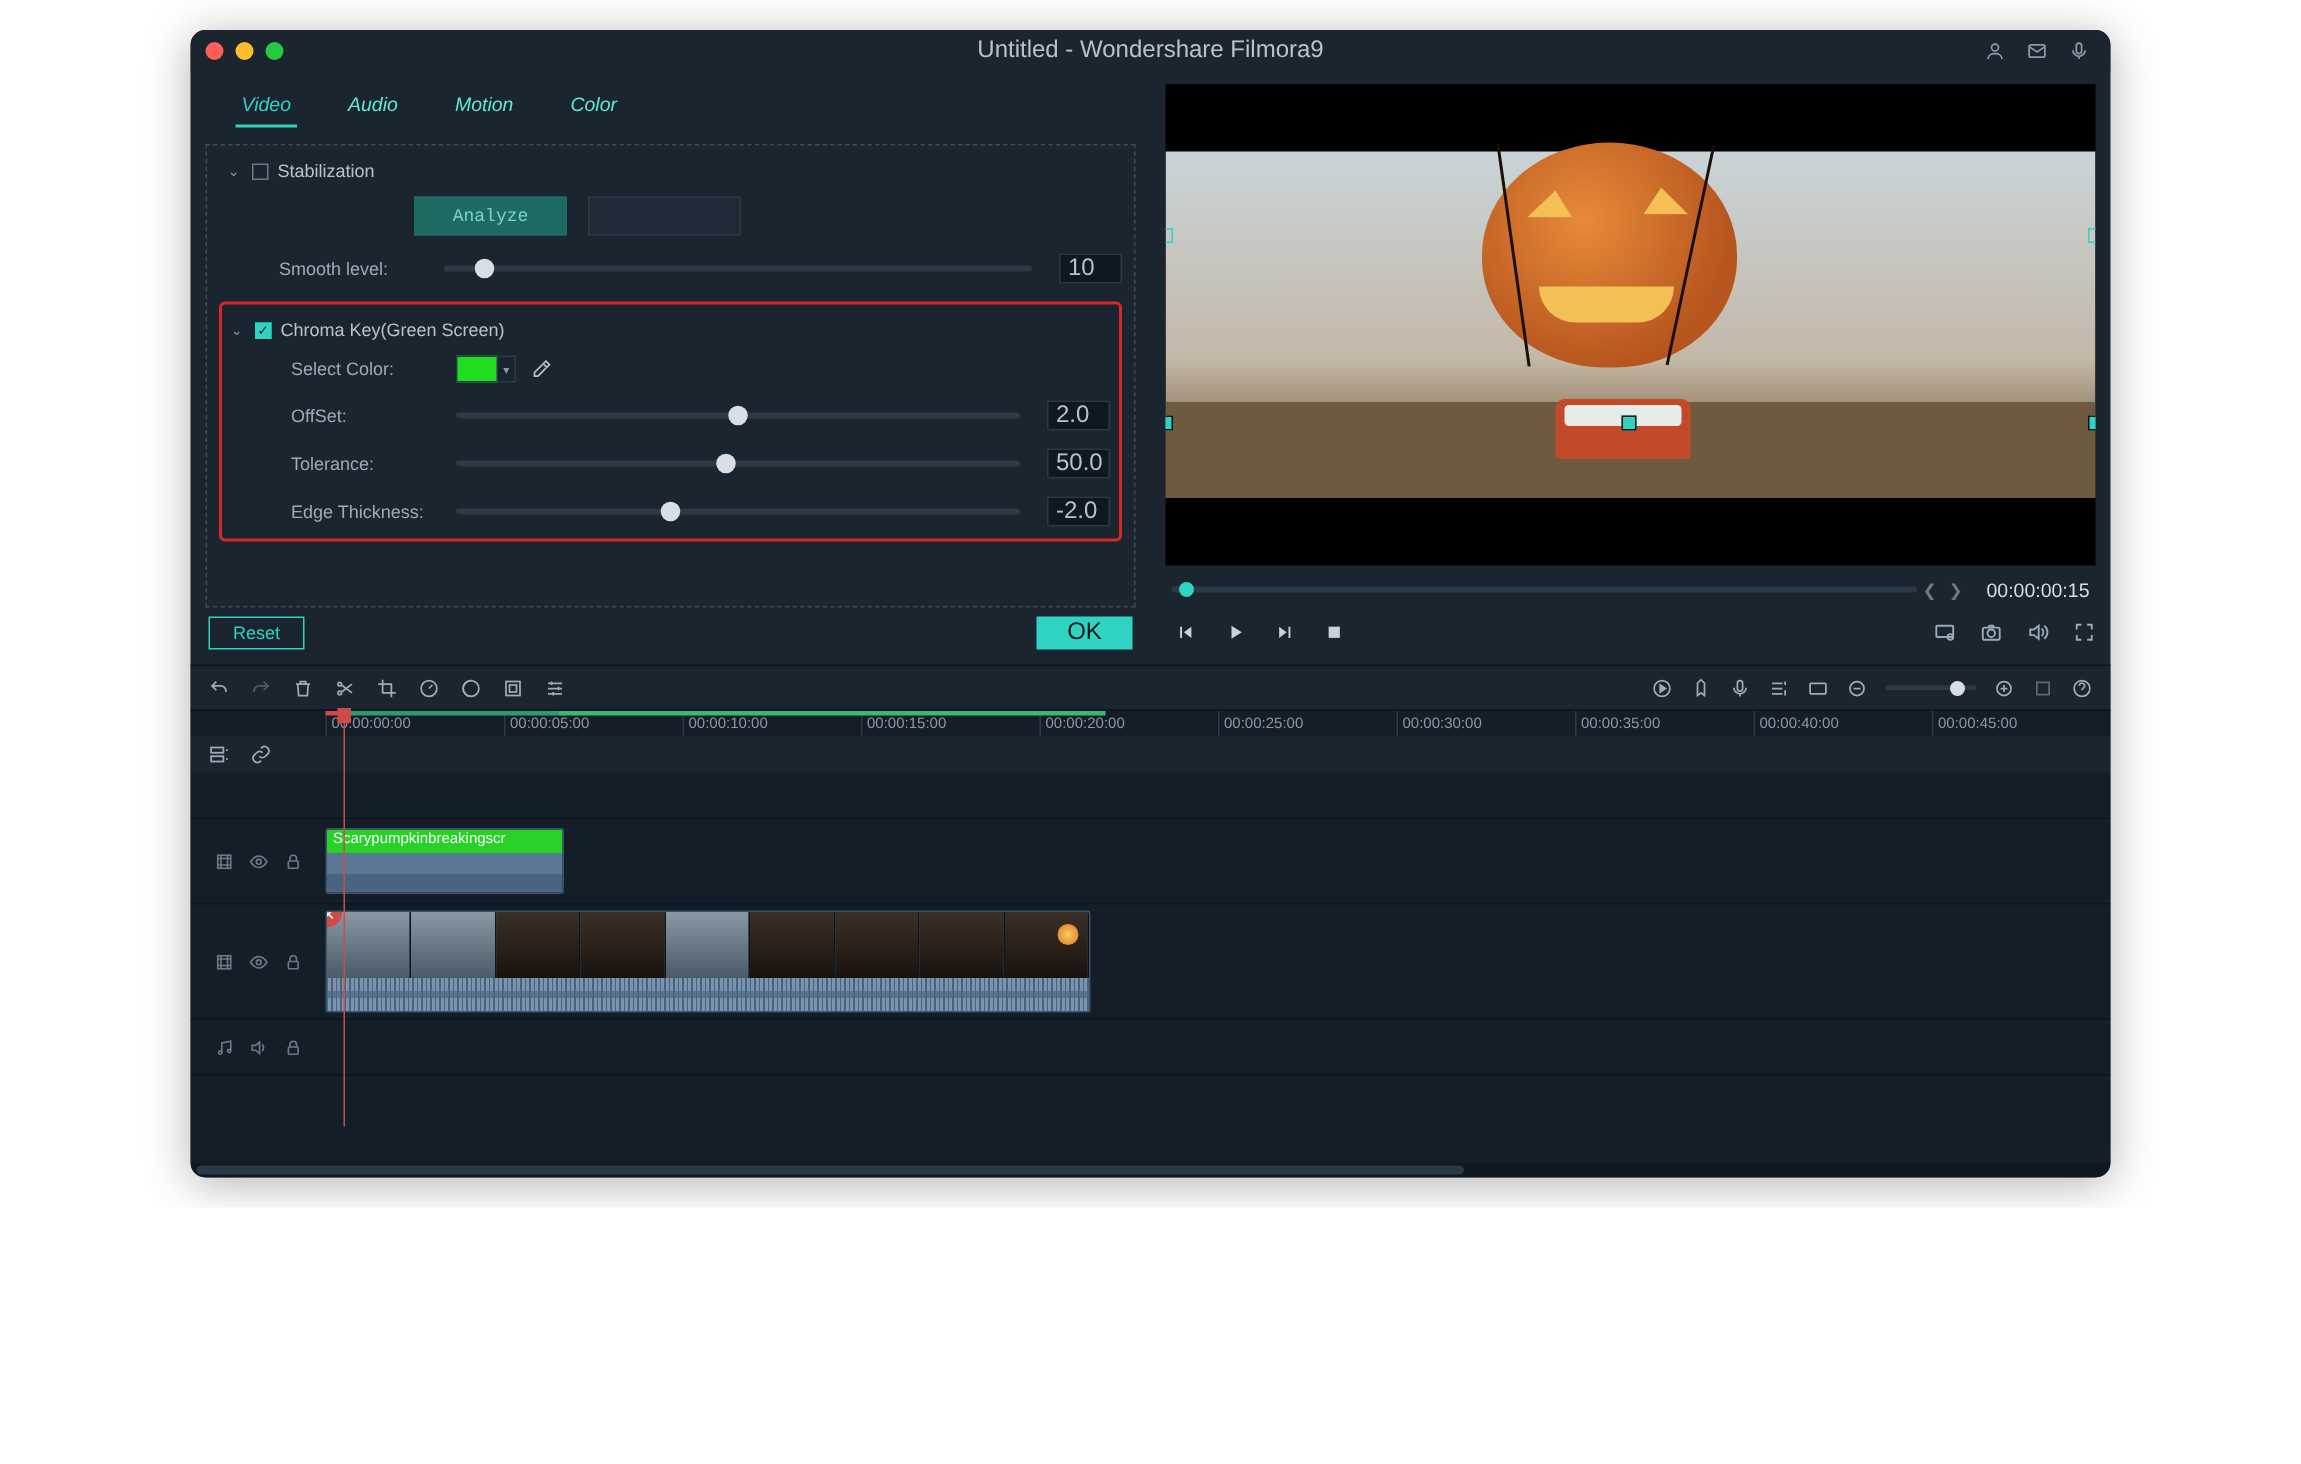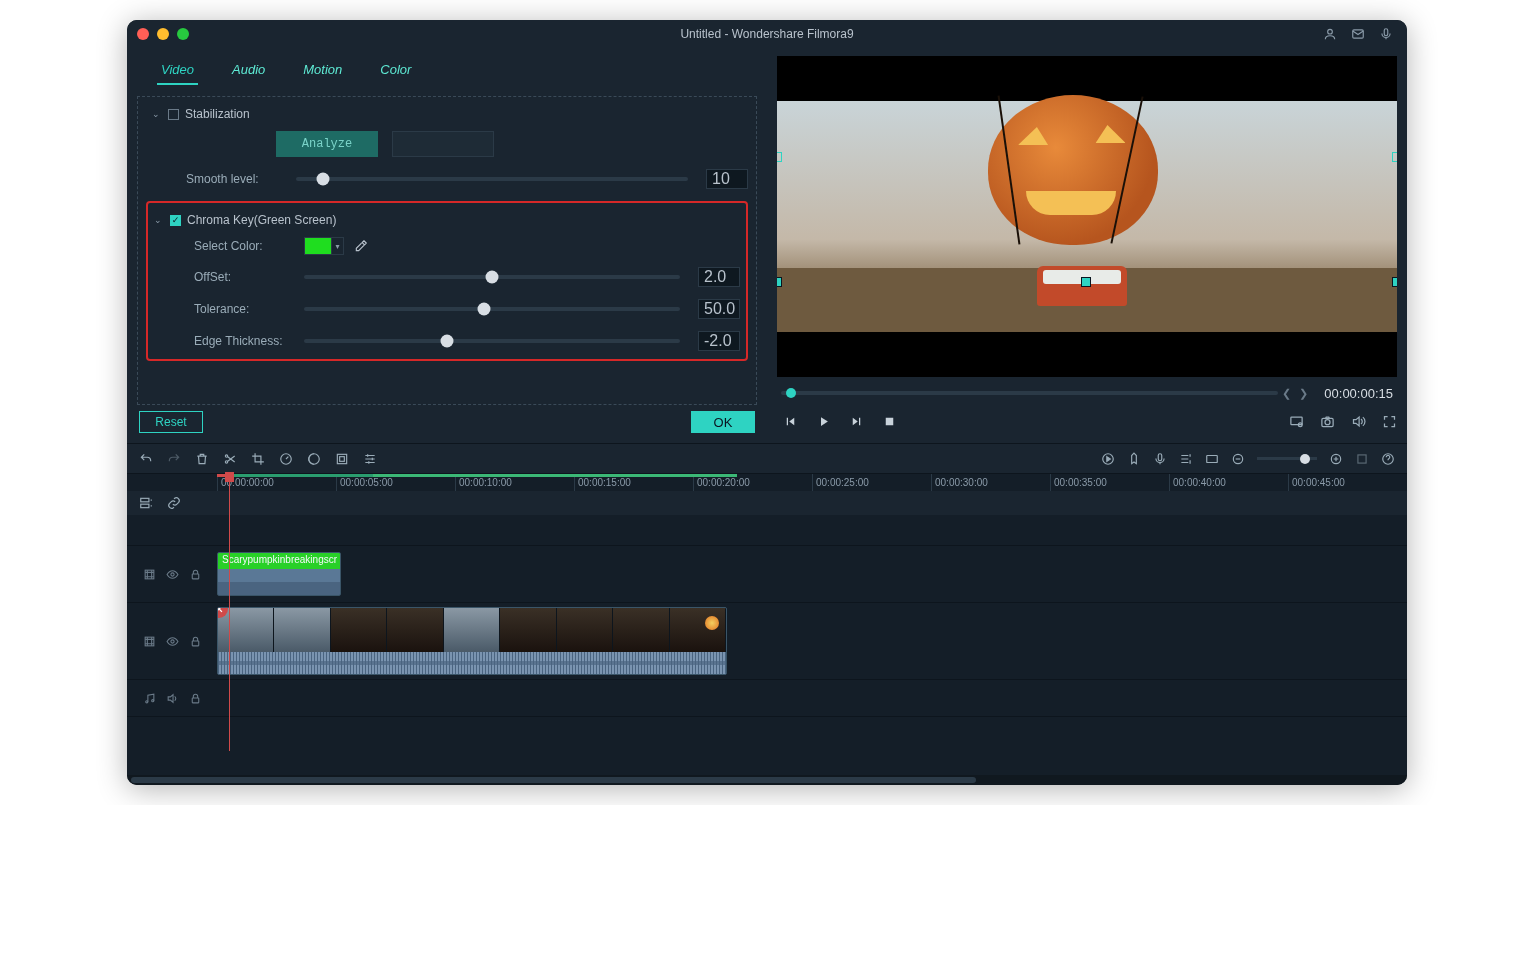--- a/index.html
+++ b/index.html
@@ -2,21 +2,21 @@
 <html><head>
 <meta charset="utf-8">
 <style>
 * { margin: 0; padding: 0; box-sizing: border-box; font-family: -apple-system, BlinkMacSystemFont, "Segoe UI", sans-serif; }
 body { background: #fff; display: flex; justify-content: center; align-items: flex-start; padding: 20px; }
 .window { width: 1280px; background: #1a2530; border-radius: 10px; overflow: hidden; box-shadow: 0 4px 30px rgba(0,0,0,.3); }
 .titlebar { height: 28px; background: #1a2530; display: flex; align-items: center; padding: 0 10px; position: relative; }
 .traffic { display: flex; gap: 8px; }
 .tldot { width: 12px; height: 12px; border-radius: 50%; }
 .tl-r { background: #ff5f56; } .tl-y { background: #ffbd2e; } .tl-g { background: #27c93f; }
-.title { position: absolute; left: 50%; transform: translateX(-50%); color: #b8c2cc; font-size: 12px; }
+.title { position: absolute; left: 50%; transform: translateX(-50%); color: #b8c2cc; font-size: 16px; }
 .titleicons { position: absolute; right: 14px; display: flex; gap: 14px; color: #8a9aa8; }
 .titleicons svg { width: 14px; height: 14px; }
 .main { display: flex; height: 395px; }
 .left { flex: 0 0 640px; display: flex; flex-direction: column; padding: 8px 10px 8px 10px; }
 .tabs { display: flex; gap: 30px; padding: 0 20px 4px; border-bottom: 1px solid transparent; font-style: italic; }
 .tab { color: #5eead4; font-size: 13px; padding: 6px 4px; cursor: pointer; }
 .tab.active { color: #2ed3c2; border-bottom: 2px solid #2ed3c2; }
 .panel { border: 1px dashed #3a4a58; margin-top: 6px; flex: 1; padding: 10px 8px; overflow: hidden; position: relative; }
 .row { display: flex; align-items: center; color: #b8c2cc; font-size: 12px; margin-bottom: 10px; padding-left: 6px; }
 .chev { width: 10px; color: #8a9aa8; margin-right: 6px; font-size: 9px; }
@@ -30,21 +30,21 @@
 .lbl { width: 110px; color: #9aacb8; font-size: 12px; }
 .slider { flex: 1; height: 4px; background: #2b3a47; position: relative; margin-right: 18px; border-radius:2px; }
 .thumb { position: absolute; top: 50%; transform: translate(-50%,-50%); width: 13px; height: 13px; background: #d8dee4; border-radius: 50%; }
 .valbox { width: 42px; height: 20px; background: #0e1820; border: 1px solid #2b3a47; color: #b8c2cc; font-size: 16px; display:flex; align-items:center; padding:0 5px; }
 .redbox { border: 2px solid #d62828; border-radius: 4px; padding: 10px 6px 4px; margin-top: 6px; }
 .swatch { width: 28px; height: 18px; background: #1fdd1f; border:1px solid #2b3a47; }
 .dd { width:12px; height:18px; border:1px solid #2b3a47; border-left:none; display:flex; align-items:center; justify-content:center; font-size:8px; color:#8a9aa8; }
 .eyedrop { margin-left:10px; color:#b8c2cc; }
 .botbtns { display:flex; justify-content:space-between; padding: 6px 2px 2px; }
 .reset { width: 64px; height: 22px; border:1px solid #2ed3c2; color:#2ed3c2; font-size:12px; display:flex; align-items:center; justify-content:center; cursor:pointer; }
-.ok { width: 64px; height: 22px; background:#2ed3c2; color:#0a1520; font-size:13px; display:flex; align-items:center; justify-content:center; cursor:pointer; }
+.ok { width: 64px; height: 22px; background:#2ed3c2; color:#0a1520; font-size:16px; display:flex; align-items:center; justify-content:center; cursor:pointer; }
 .right { flex: 1; display:flex; flex-direction:column; padding: 8px 10px; }
 .preview { flex:1; background:#000; position:relative; overflow:hidden; }
 .sky { position:absolute; left:0; right:0; top:14%; bottom:14%; background:linear-gradient(#c9d4d8,#c4b8a8 60%,#8f7a5e 80%); }
 .ground { position:absolute; left:0; right:0; bottom:14%; height:20%; background:#6e5a3f; }
 .van { position:absolute; bottom:22%; left:42%; width:90px; height:40px; background:#c24a2a; border-radius:6px 6px 3px 3px; }
 .van::before { content:""; position:absolute; top:4px; left:6px; right:6px; height:14px; background:#e8ebe8; border-radius:3px; }
 .pumpkin { position:absolute; top:12%; left:34%; width:170px; height:150px; background:radial-gradient(circle at 40% 35%, #e88a3a, #b6551e 70%); border-radius:50% 50% 48% 48%; }
 .peye { position:absolute; width:30px; height:18px; background:#f4c055; clip-path: polygon(50% 0,100% 100%,0 100%); }
 .peye.l{ top:32px; left:32px; transform:skewX(-12deg);} .peye.r{ top:30px; right:34px; transform:skewX(10deg);}
 .pmouth { position:absolute; bottom:30px; left:38px; width:90px; height:24px; background:#f4c055; border-radius:0 0 40px 40px; }
@@ -73,21 +73,21 @@
 .playhead::before{ content:""; position:absolute; top:-2px; left:-4px; width:9px; height:10px; background:#d04a4a; }
 .greenbar { position:absolute; left:90px; top:0; height:3px; width:520px; background:linear-gradient(90deg,#d04a4a 0 3%, #2a9d6f 3% 30%, #3bb876 30% 100%);}
 .tracks { background:#141e28; padding-bottom:10px; position:relative; min-height:260px;}
 .track { display:flex; align-items:center; height:56px; }
 .track.audio{ height:36px;}
 .track.gap { height:30px; }
 .thead { width:90px; display:flex; gap:10px; justify-content:center; color:#6a7a88; }
 .thead svg { width:13px; height:13px; }
 .tbody { flex:1; position:relative; height:100%; }
 .clip { position:absolute; top:6px; bottom:6px; border-radius:2px; overflow:hidden; border:1px solid #3a5568; }
-.clip1 { left:0; width:124px; background:linear-gradient(#28d028 0 38%, #5a7896 38% 70%, #4a6480 70%); }
+.clip1 { left:0; width:159px; background:linear-gradient(#28d028 0 38%, #5a7896 38% 70%, #4a6480 70%); }
 .clip1 .cl-label{ position:absolute; top:1px; left:4px; font-size:10px; color:#f4f8fa; white-space:nowrap; overflow:hidden; width:140px;}
 .clip2 { left:0; width:510px; top:4px; bottom:4px; background:#4a6480; display:flex; flex-direction:column;}
 .thumbs { flex:1; display:flex; }
 .tframe { flex:1; background:linear-gradient(#3a3026,#1a120e); border-right:1px solid #0d151d; position:relative;}
 .tframe.light{ background:linear-gradient(#8a98a4,#4a5a68);}
 .tframe.fire::after{content:"";position:absolute;right:6px;top:8px;width:14px;height:14px;background:radial-gradient(#f4d060,#e07020);border-radius:50%;}
 .wave { height:22px; background:#6a84a0; position:relative; overflow:hidden;}
 .wave::after{content:"";position:absolute;inset:0;background:repeating-linear-gradient(90deg,#4a6480 0 1px,transparent 1px 3px), linear-gradient(#7a94b0 40%,#5a7490 40% 60%,#7a94b0 60%);}
 .delX { position:absolute; left:-8px; top:-8px; width:18px; height:18px; background:#d04a4a; border-radius:50%; color:#fff; font-size:11px; display:flex; align-items:center; justify-content:center; z-index:3;}
 .hr { height:1px; background:#0d151d; }

